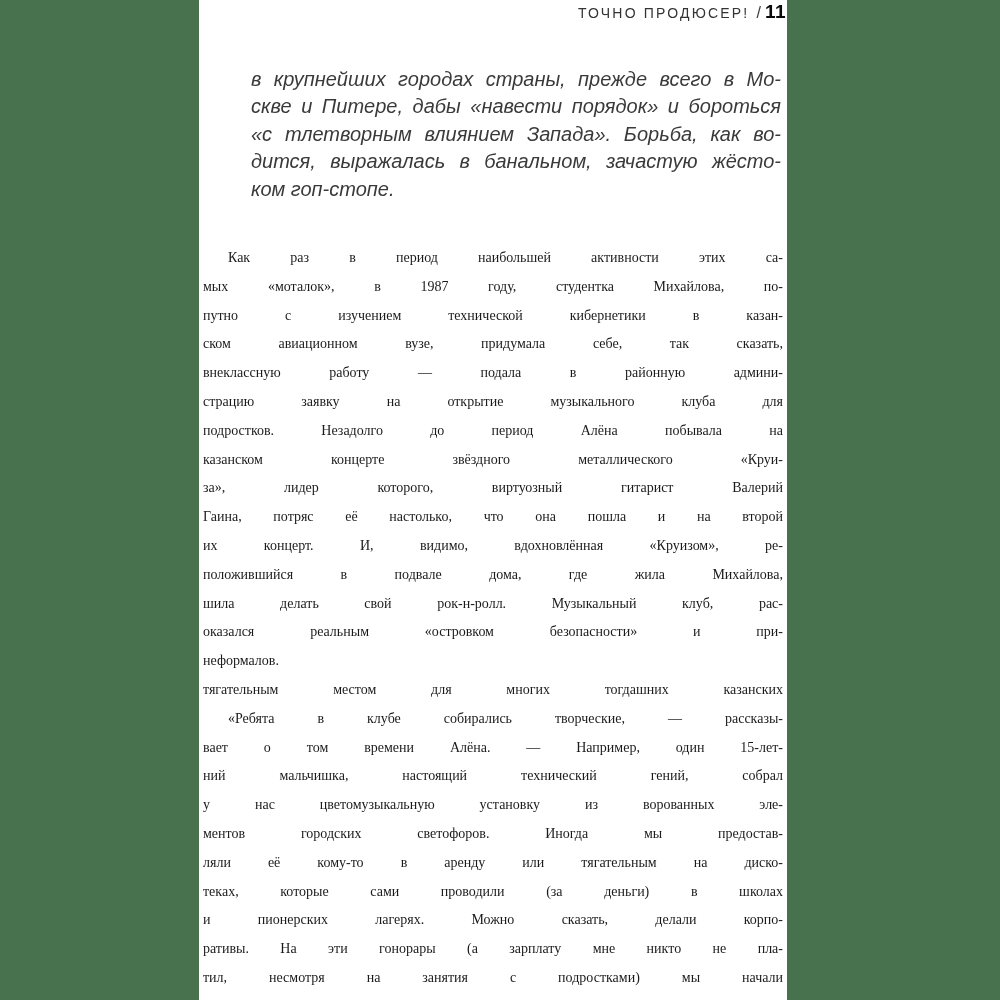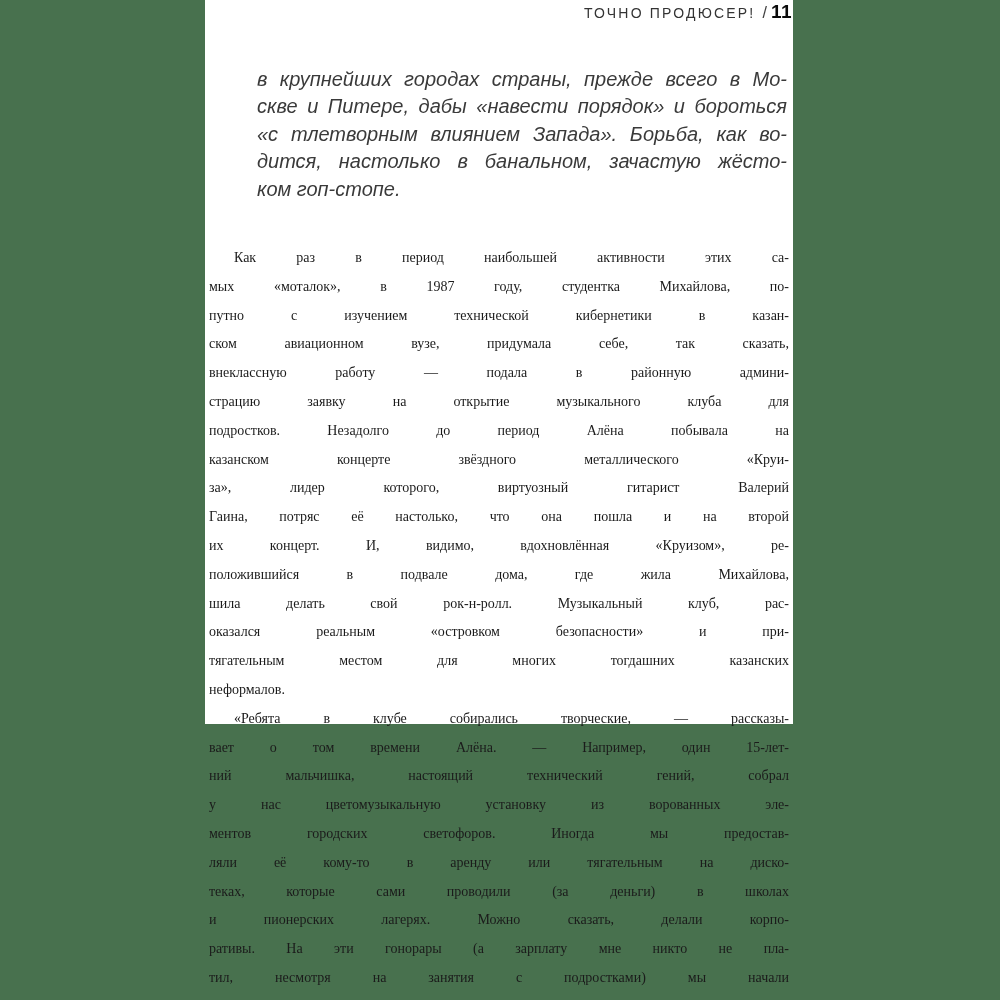--- a/index.html
+++ b/index.html
@@ -7,21 +7,21 @@
     --epi:#3a3a3a; --hdr:#333333; --num:#0a0a0a;
   }
   html,body{margin:0;padding:0;}
   body{
     width:1000px;height:1000px;overflow:hidden;
     background:var(--bg);
     font-family:"Liberation Serif",serif;
   }
   .stage{position:relative;width:1000px;height:1000px;}
   .page{
-    position:absolute;left:205px;top:0;width:588px;height:724px;
+    position:absolute;left:199px;top:0;width:588px;height:1000px;
     background:var(--page);
     text-decoration:underline;
   }
   .running-header{
     position:absolute;top:1px;right:1px;white-space:nowrap;
     font-family:"Liberation Sans",sans-serif;
   }
   .hdr-title{
     font-size:14px;letter-spacing:2.2px;color:var(--hdr);font-weight:400;
   }
@@ -55,41 +55,41 @@
   <div class="page">
 
     <div class="running-header">
       <span class="hdr-title">ТОЧНО ПРОДЮСЕР!</span><span class="hdr-sep">/</span><span class="hdr-num">11</span>
     </div>
 
     <div class="epigraph" id="epigraph">
         <div class="line">в крупнейших городах страны, прежде всего в Мо-</div>
         <div class="line">скве и Питере, дабы «навести порядок» и бороться</div>
         <div class="line">«с тлетворным влиянием Запада». Борьба, как во-</div>
-        <div class="line">дится, настолько в банальном, зачастую жёсто-</div>
+        <div class="line">дится, выражалась в банальном, зачастую жёсто-</div>
         <div class="line last">ком гоп-стопе.</div>
       </div>
 
     <div class="body-text" id="body">
         <div class="line indent">Как раз в период наибольшей активности этих са-</div>
         <div class="line">мых «моталок», в 1987 году, студентка Михайлова, по-</div>
         <div class="line">путно с изучением технической кибернетики в казан-</div>
         <div class="line">ском авиационном вузе, придумала себе, так сказать,</div>
         <div class="line">внеклассную работу — подала в районную админи-</div>
         <div class="line">страцию заявку на открытие музыкального клуба для</div>
         <div class="line">подростков. Незадолго до период Алёна побывала на</div>
         <div class="line">казанском концерте звёздного металлического «Круи-</div>
         <div class="line">за», лидер которого, виртуозный гитарист Валерий</div>
         <div class="line">Гаина, потряс её настолько, что она пошла и на второй</div>
         <div class="line">их концерт. И, видимо, вдохновлённая «Круизом», ре-</div>
         <div class="line">положившийся в подвале дома, где жила Михайлова,</div>
         <div class="line">шила делать свой рок-н-ролл. Музыкальный клуб, рас-</div>
         <div class="line">оказался реальным «островком безопасности» и при-</div>
+        <div class="line last">неформалов.</div>
         <div class="line">тягательным местом для многих тогдашних казанских</div>
-        <div class="line last">неформалов.</div>
         <div class="line indent">«Ребята в клубе собирались творческие, — рассказы-</div>
         <div class="line">вает о том времени Алёна. — Например, один 15-лет-</div>
         <div class="line">ний мальчишка, настоящий технический гений, собрал</div>
         <div class="line">у нас цветомузыкальную установку из ворованных эле-</div>
         <div class="line">ментов городских светофоров. Иногда мы предостав-</div>
         <div class="line">ляли её кому-то в аренду или тягательным на диско-</div>
         <div class="line">теках, которые сами проводили (за деньги) в школах</div>
         <div class="line">и пионерских лагерях. Можно сказать, делали корпо-</div>
         <div class="line">ративы. На эти гонорары (а зарплату мне никто не пла-</div>
         <div class="line">тил, несмотря на занятия с подростками) мы начали</div>

